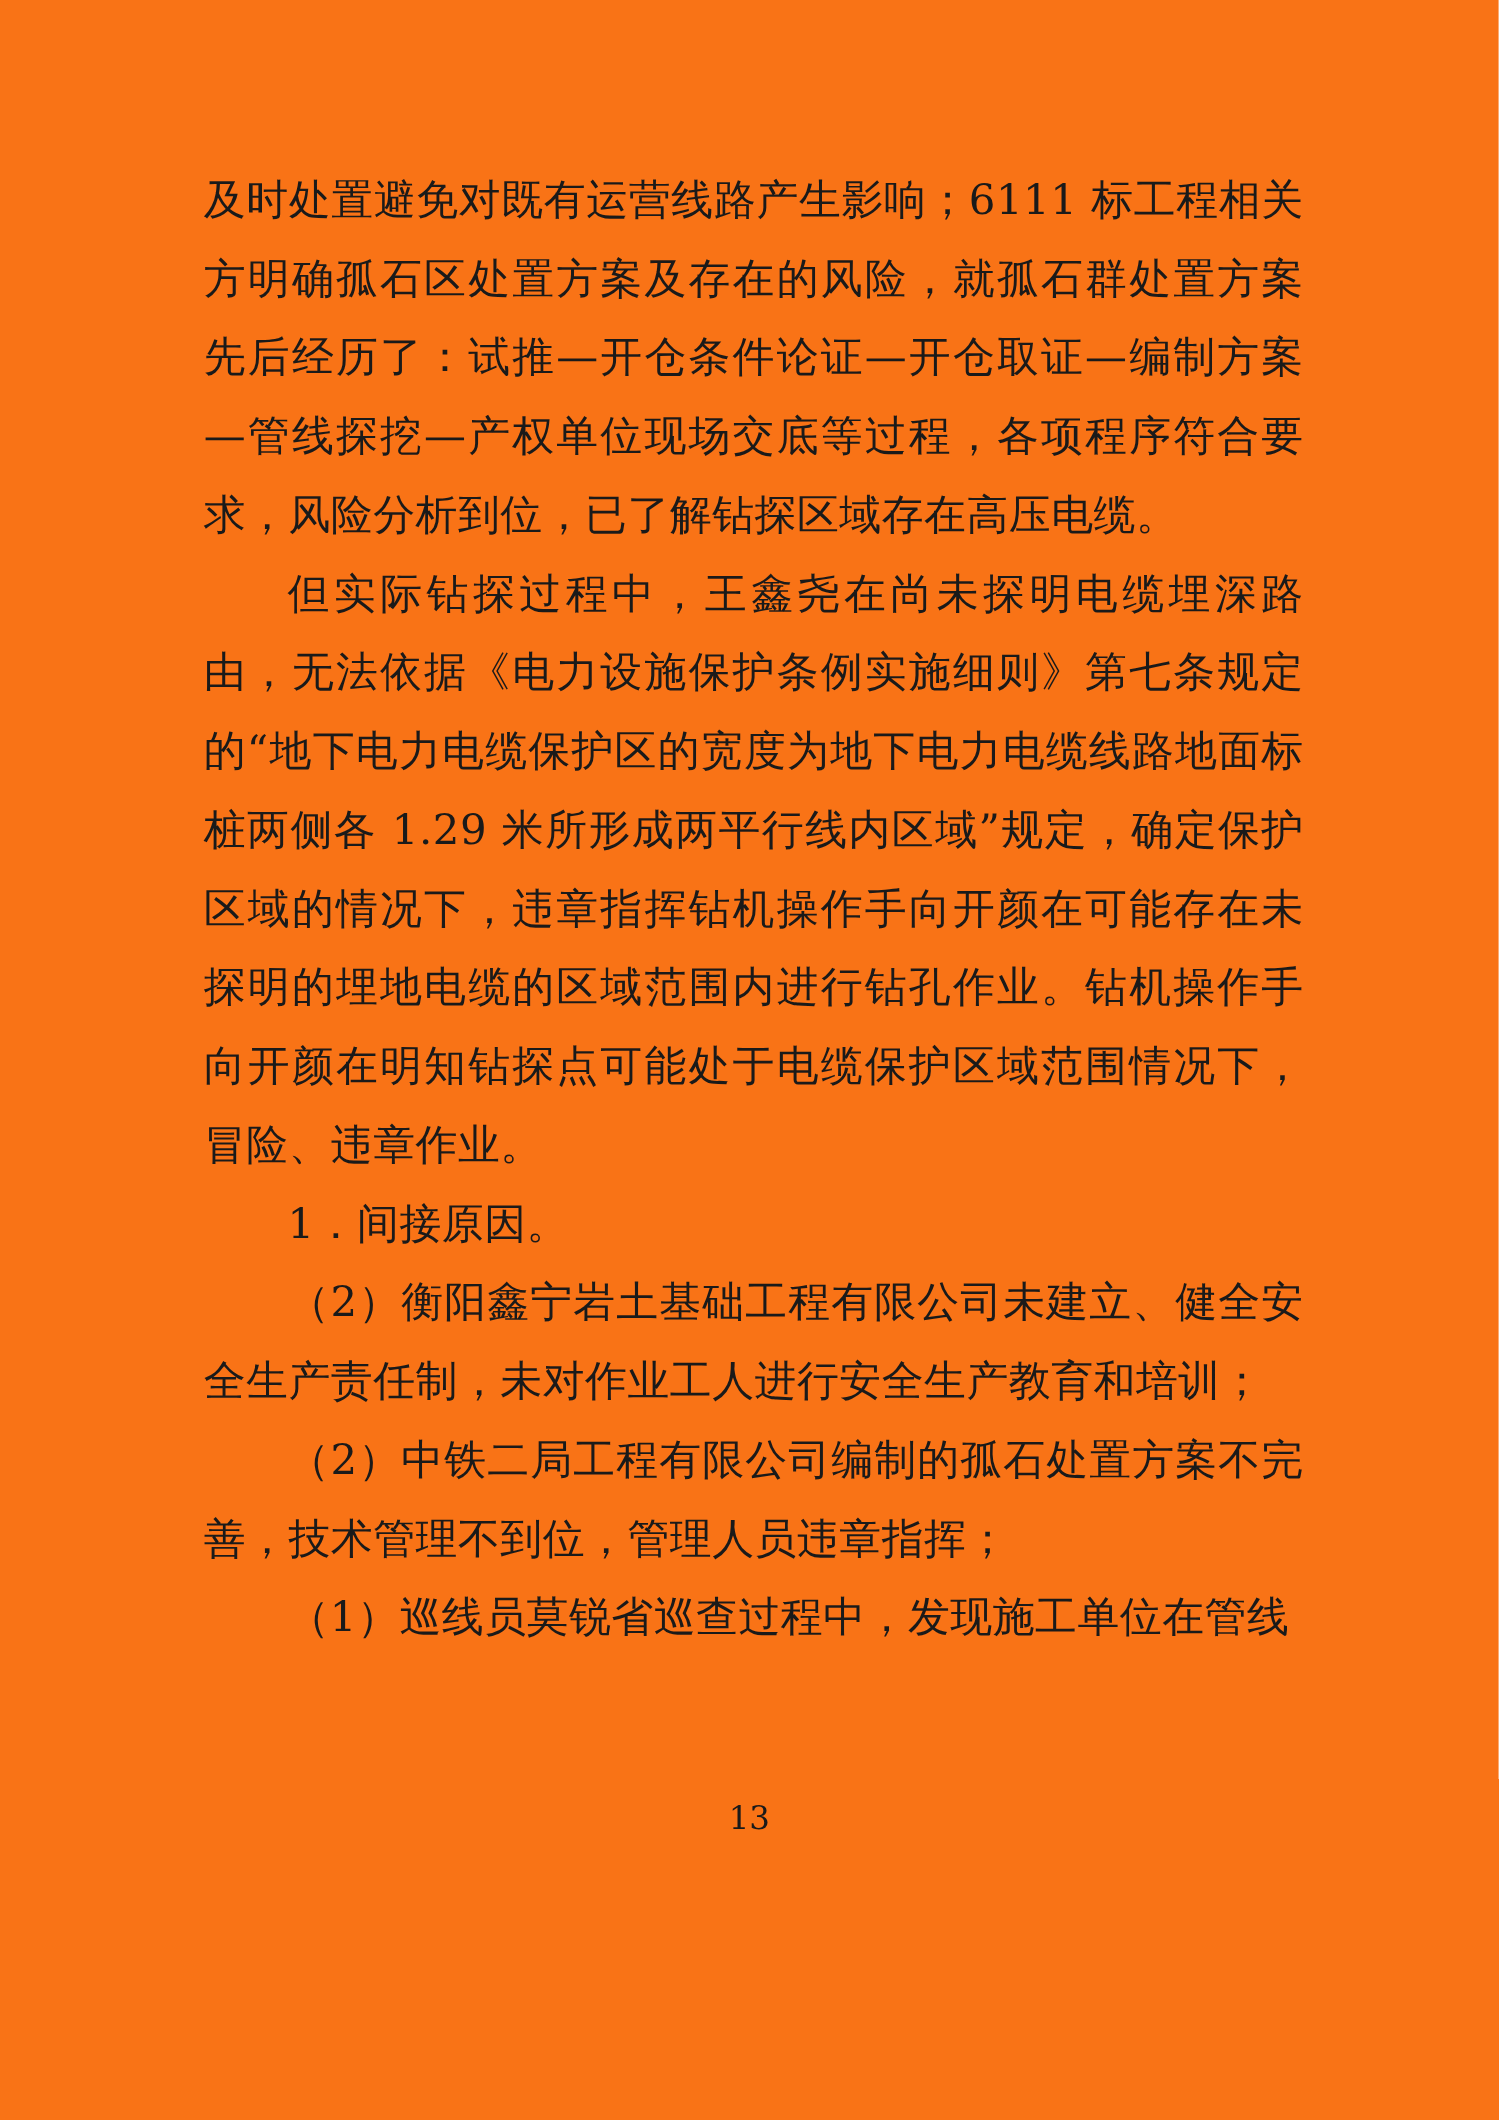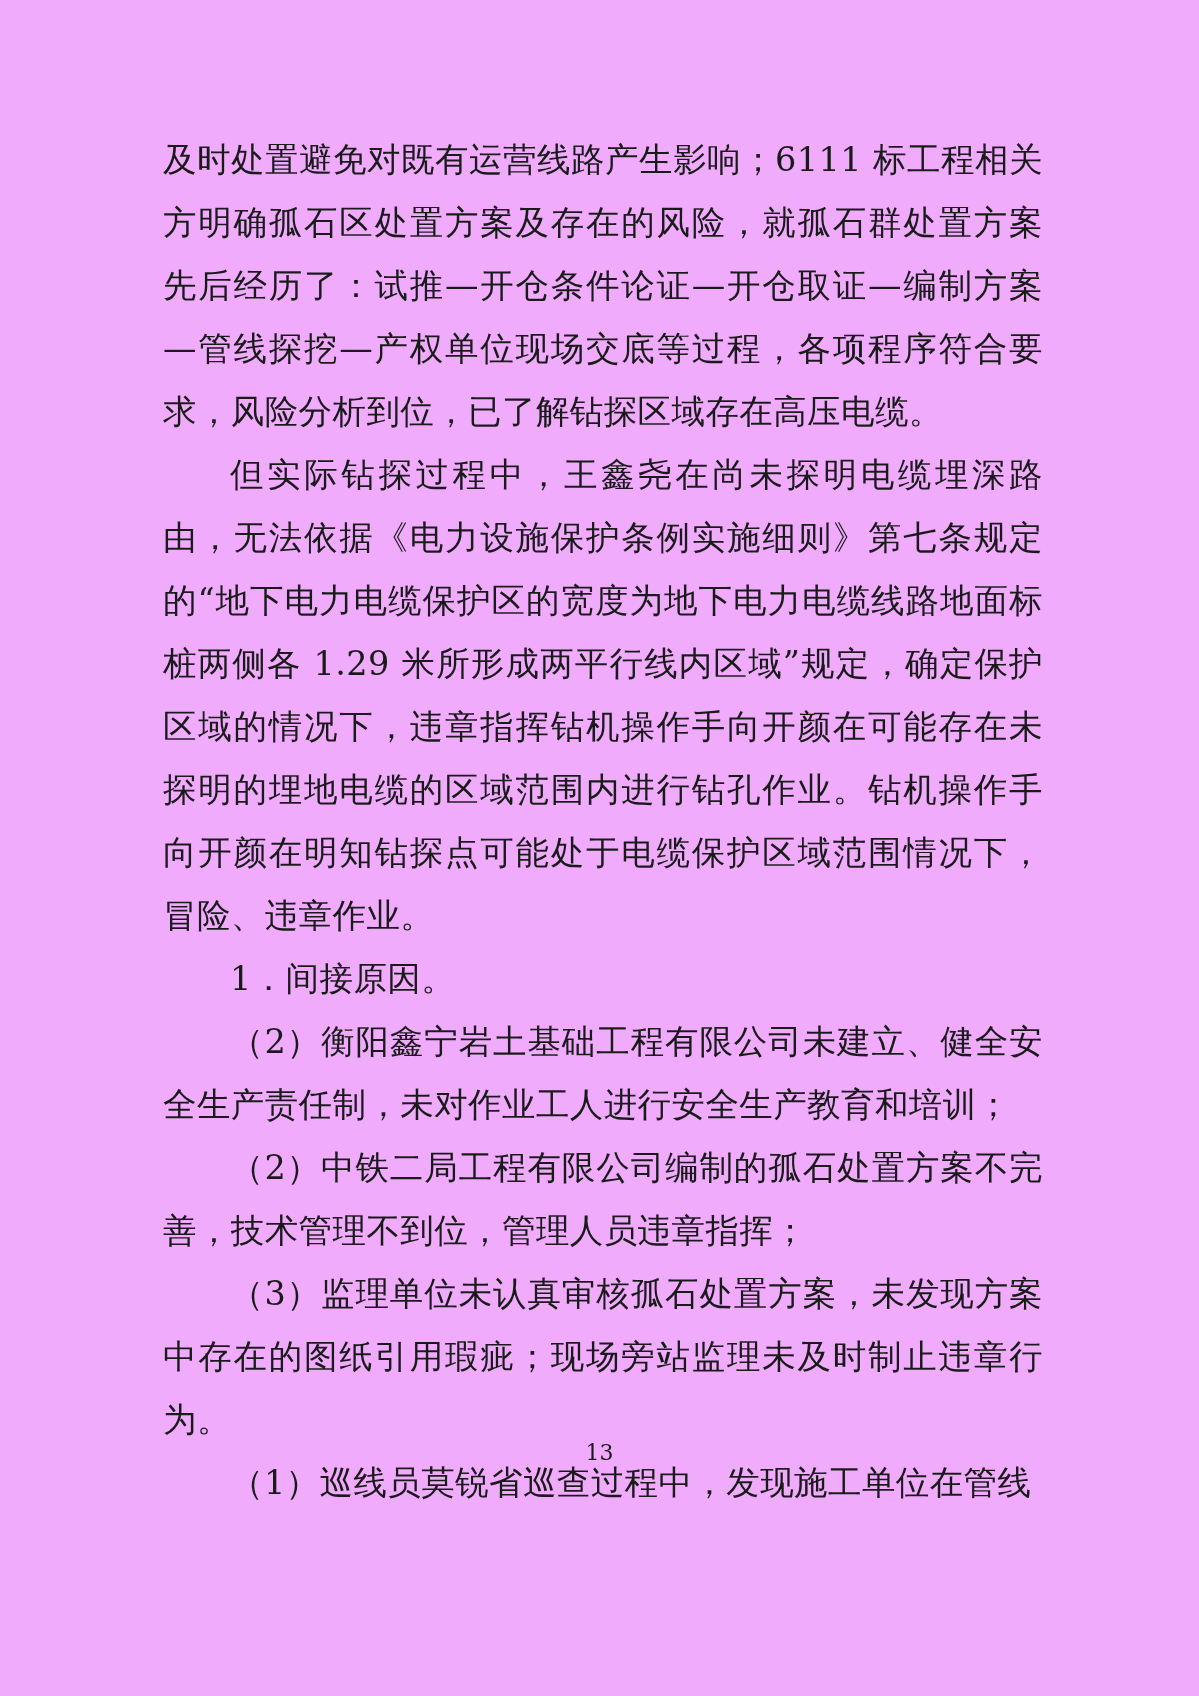--- a/index.html
+++ b/index.html
@@ -4,21 +4,21 @@
 <style>
   html, body {
     margin: 0;
     padding: 0;
     background: #ffffff;
   }
   .page {
     position: relative;
     width: 1199px;
     height: 1696px;
-    background: #f0abfc;
+    background: #f97316;
     margin: 0 auto;
     overflow: hidden;
     box-sizing: border-box;
   }
   .content {
     position: absolute;
     left: 163px;
     top: 128px;
     width: 880px;
   }
@@ -37,34 +37,33 @@
   .indent {
     text-indent: 67px;
   }
   .page-number {
     position: absolute;
     left: 0;
     right: 0;
     top: 1440px;
     text-align: center;
     font-family: "DejaVu Serif", "Liberation Serif", serif;
-    font-size: 22px;
+    font-size: 26px;
     color: #1a1a1a;
   }
 </style>
 </head>
 <body>
 
 <div class="page">
 
   <div class="content">
     <p class="para">及时处置避免对既有运营线路产生影响；6111 标工程相关方明确孤石区处置方案及存在的风险，就孤石群处置方案先后经历了：试推—开仓条件论证—开仓取证—编制方案—管线探挖—产权单位现场交底等过程，各项程序符合要求，风险分析到位，已了解钻探区域存在高压电缆。</p>
     <p class="para indent">但实际钻探过程中，王鑫尧在尚未探明电缆埋深路由，无法依据《电力设施保护条例实施细则》第七条规定的“地下电力电缆保护区的宽度为地下电力电缆线路地面标桩两侧各 1.29 米所形成两平行线内区域”规定，确定保护区域的情况下，违章指挥钻机操作手向开颜在可能存在未探明的埋地电缆的区域范围内进行钻孔作业。钻机操作手向开颜在明知钻探点可能处于电缆保护区域范围情况下，冒险、违章作业。</p>
     <p class="para indent">1．间接原因。</p>
     <p class="para indent">（2）衡阳鑫宁岩土基础工程有限公司未建立、健全安全生产责任制，未对作业工人进行安全生产教育和培训；</p>
     <p class="para indent">（2）中铁二局工程有限公司编制的孤石处置方案不完善，技术管理不到位，管理人员违章指挥；</p>
-    <p class="para indent">（3）监理单位未认真审核孤石处置方案，未发现方案中存在的图纸引用瑕疵；现场旁站监理未及时制止违章行为。</p>
     <p class="para indent">（1）巡线员莫锐省巡查过程中，发现施工单位在管线</p>
   </div>
 
   <div class="page-number">13</div>
 
 </div>
 
 </body></html>

